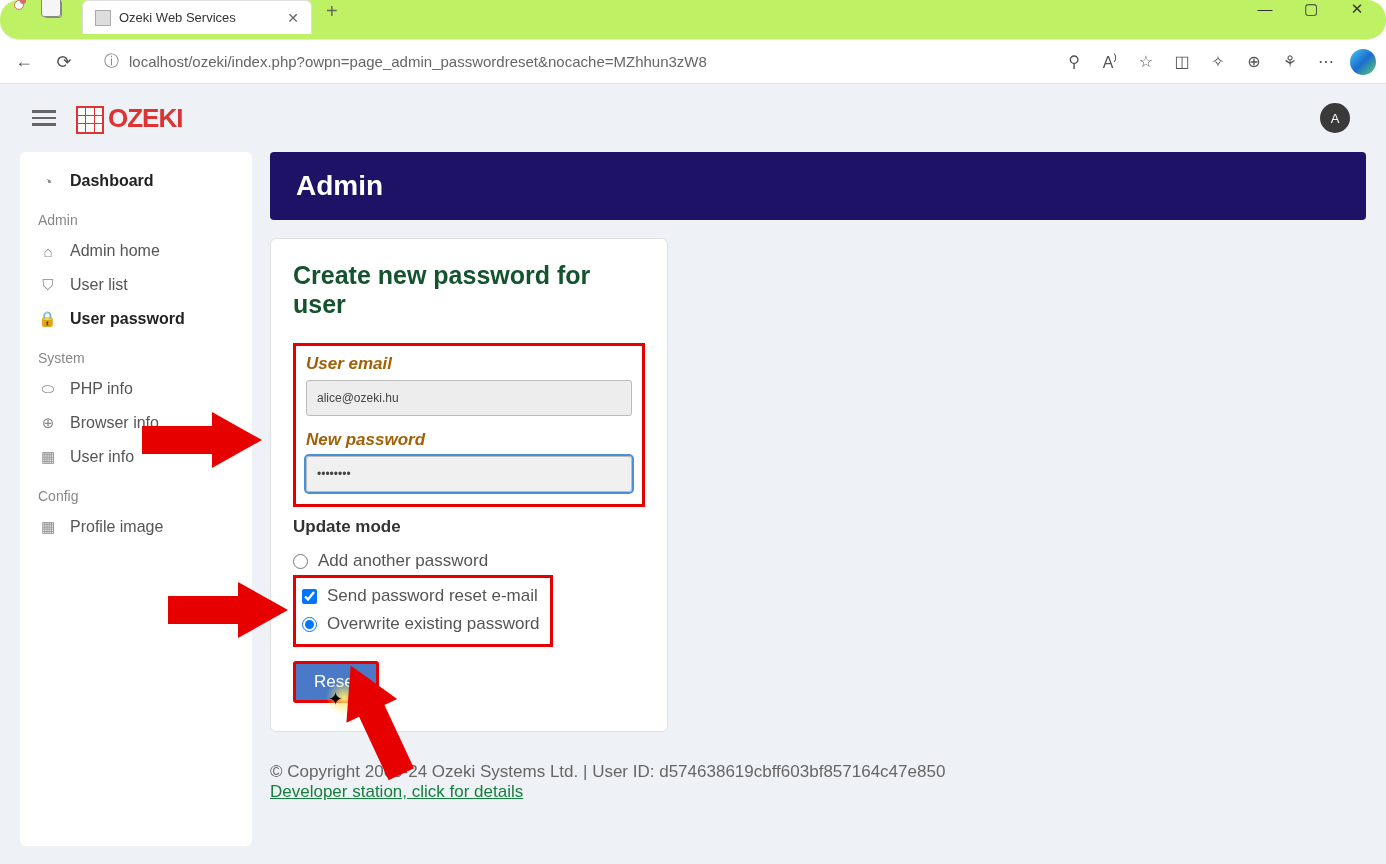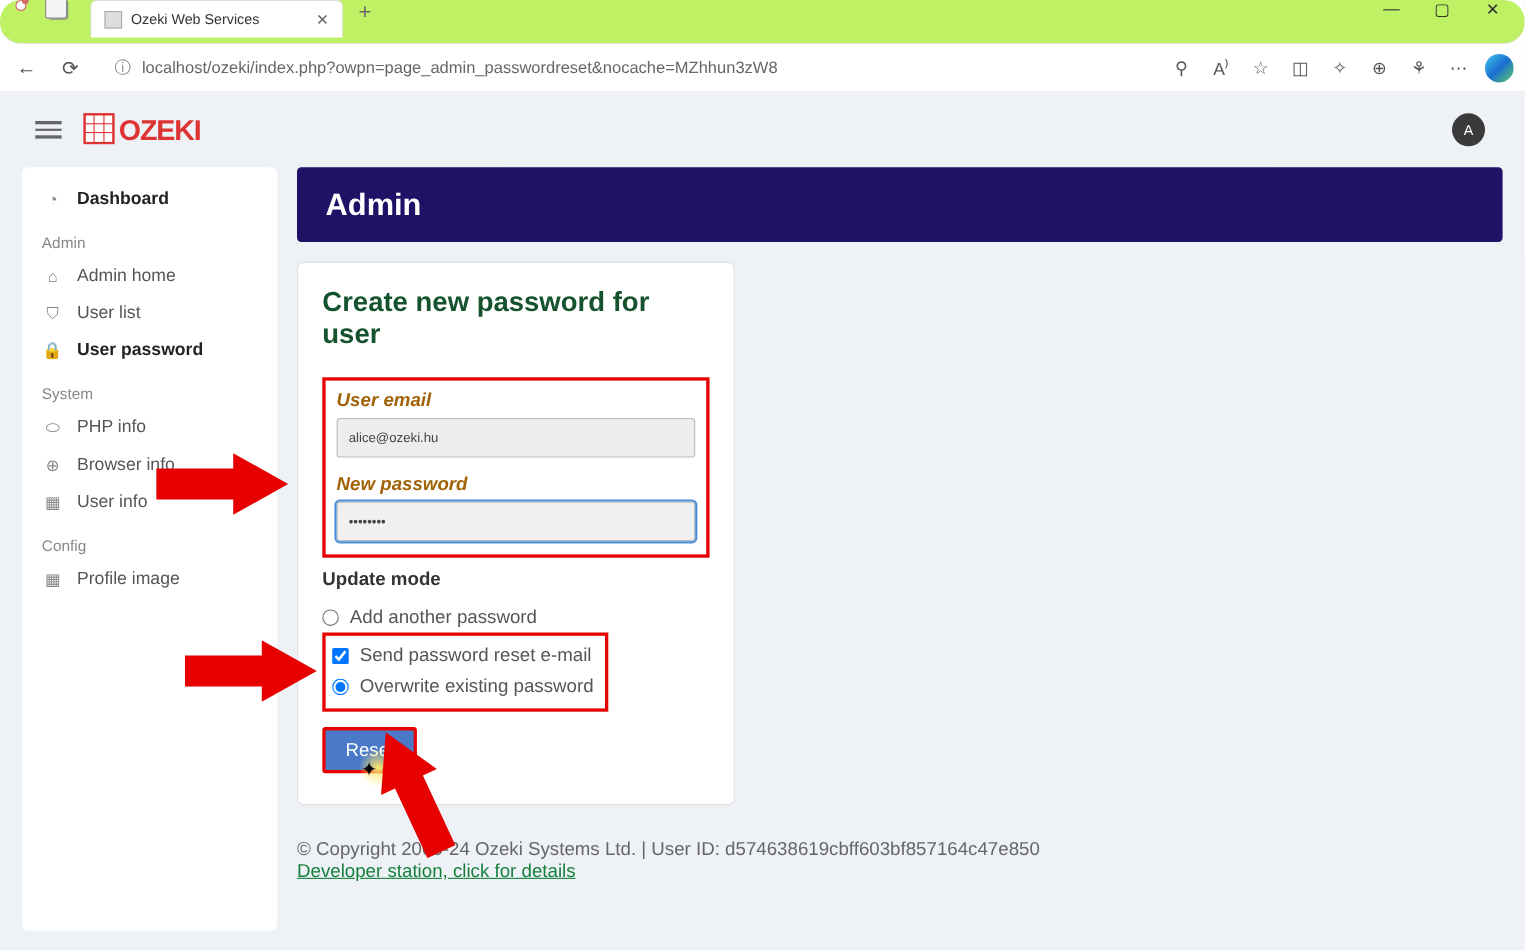--- a/index.html
+++ b/index.html
@@ -25,21 +25,21 @@
 .url-secure { font-size:15px; color:#888; }
 .url-text { font-size:15px; color:#666; }
 .tb-icon { width:24px; text-align:center; color:#555; font-size:16px; }
 .edge-circle { width:26px; height:26px; border-radius:50%; background:linear-gradient(135deg,#45c8f0,#1b6dd1,#5fd068); }
 
 
 .page { background:#eef1f6; height:780px; position:relative; }
 .page-header { height:68px; display:flex; align-items:center; padding:0 12px; }
 .hamburger { width:24px; display:flex; flex-direction:column; gap:4px; margin:0 20px; }
 .hamburger span { height:2.5px; background:#666; }
-.logo { display:flex; align-items:flex-start; gap:4px; }
+.logo { display:flex; align-items:flex-end; gap:4px; }
 .logo-grid { width:28px; height:28px; background:#d33; border:2px solid #d33; display:grid; grid-template-columns:repeat(3,1fr); grid-template-rows:repeat(3,1fr); gap:1px; }
 .logo-grid span { background:#fff; }
 .logo-text { font-weight:900; font-size:26px; color:#d33; letter-spacing:-1px; }
 .avatar { width:30px; height:30px; border-radius:50%; background:#3a3a3a; color:#fff; display:flex; align-items:center; justify-content:center; font-size:13px; font-weight:500; margin-left:auto; margin-right:24px; }
 
 .layout { display:flex; padding:0 20px; gap:18px; align-items:flex-start; }
 .sidebar { width:232px; background:#fff; border-radius:6px; padding:12px 0; min-height:694px; }
 .side-item { display:flex; align-items:center; gap:12px; padding:8px 18px; color:#555; font-size:16px; cursor:pointer; }
 .side-item.bold { font-weight:700; color:#222; }
 .side-item.active { font-weight:700; color:#222; }

